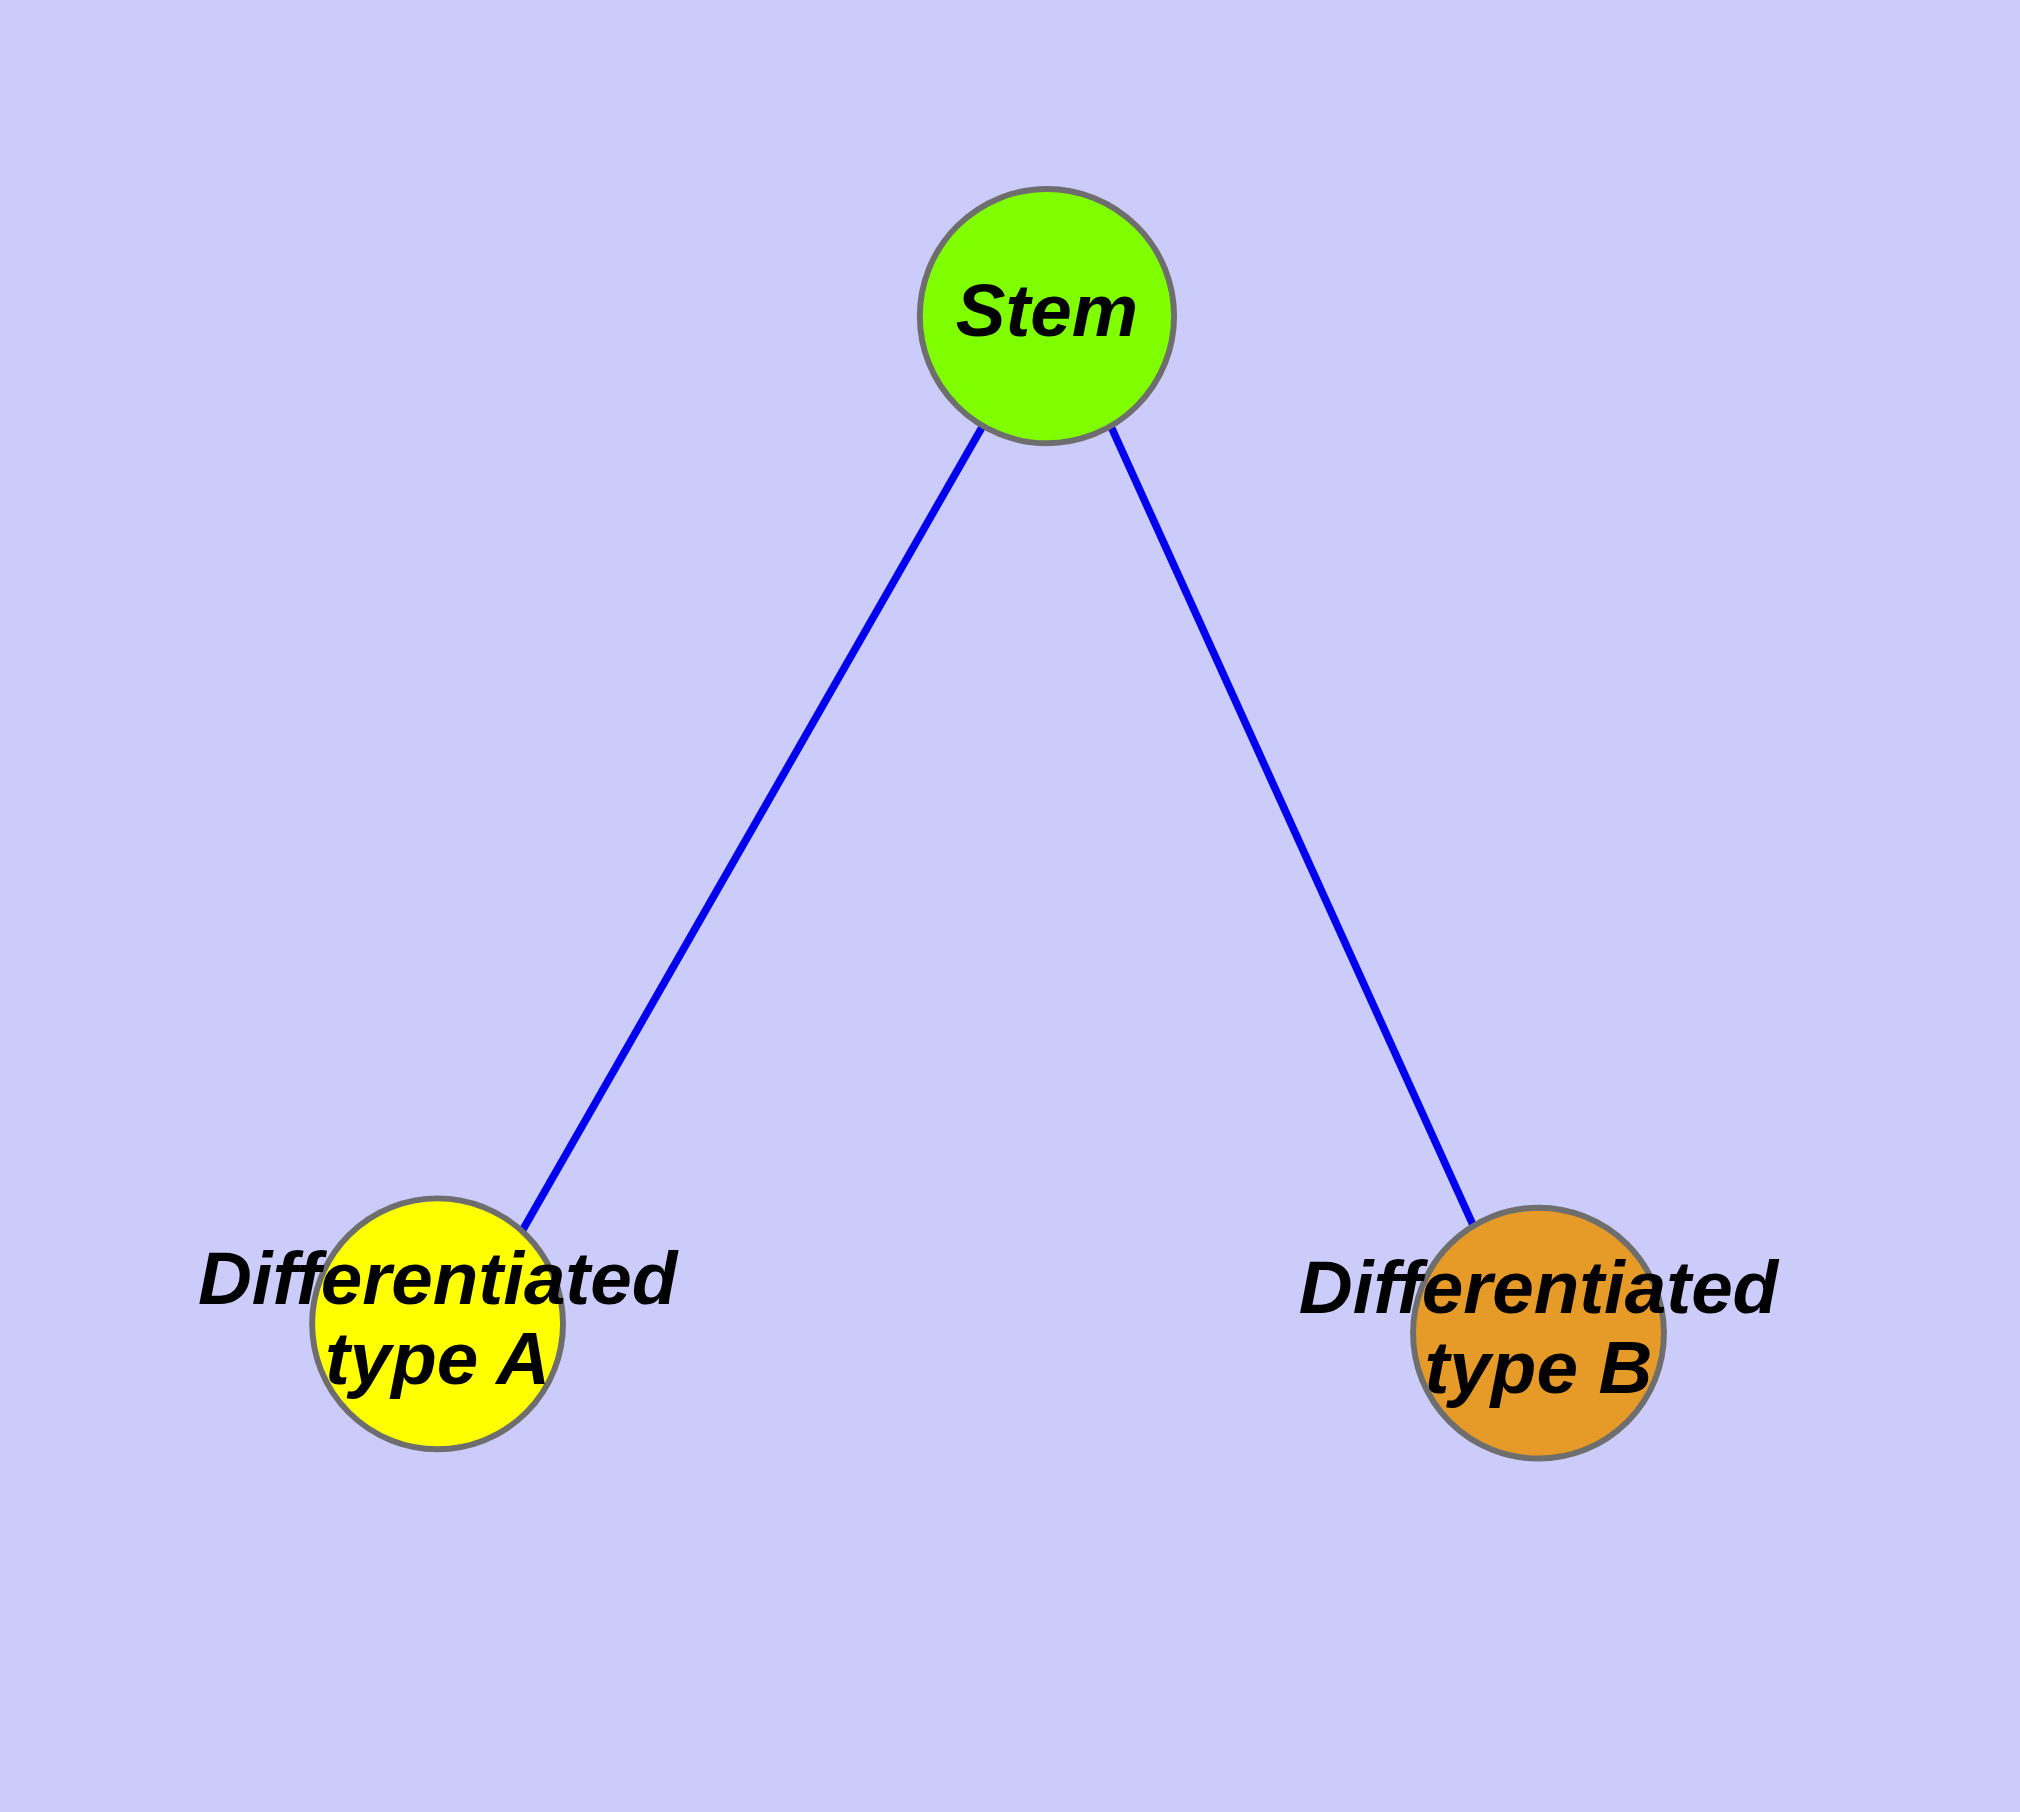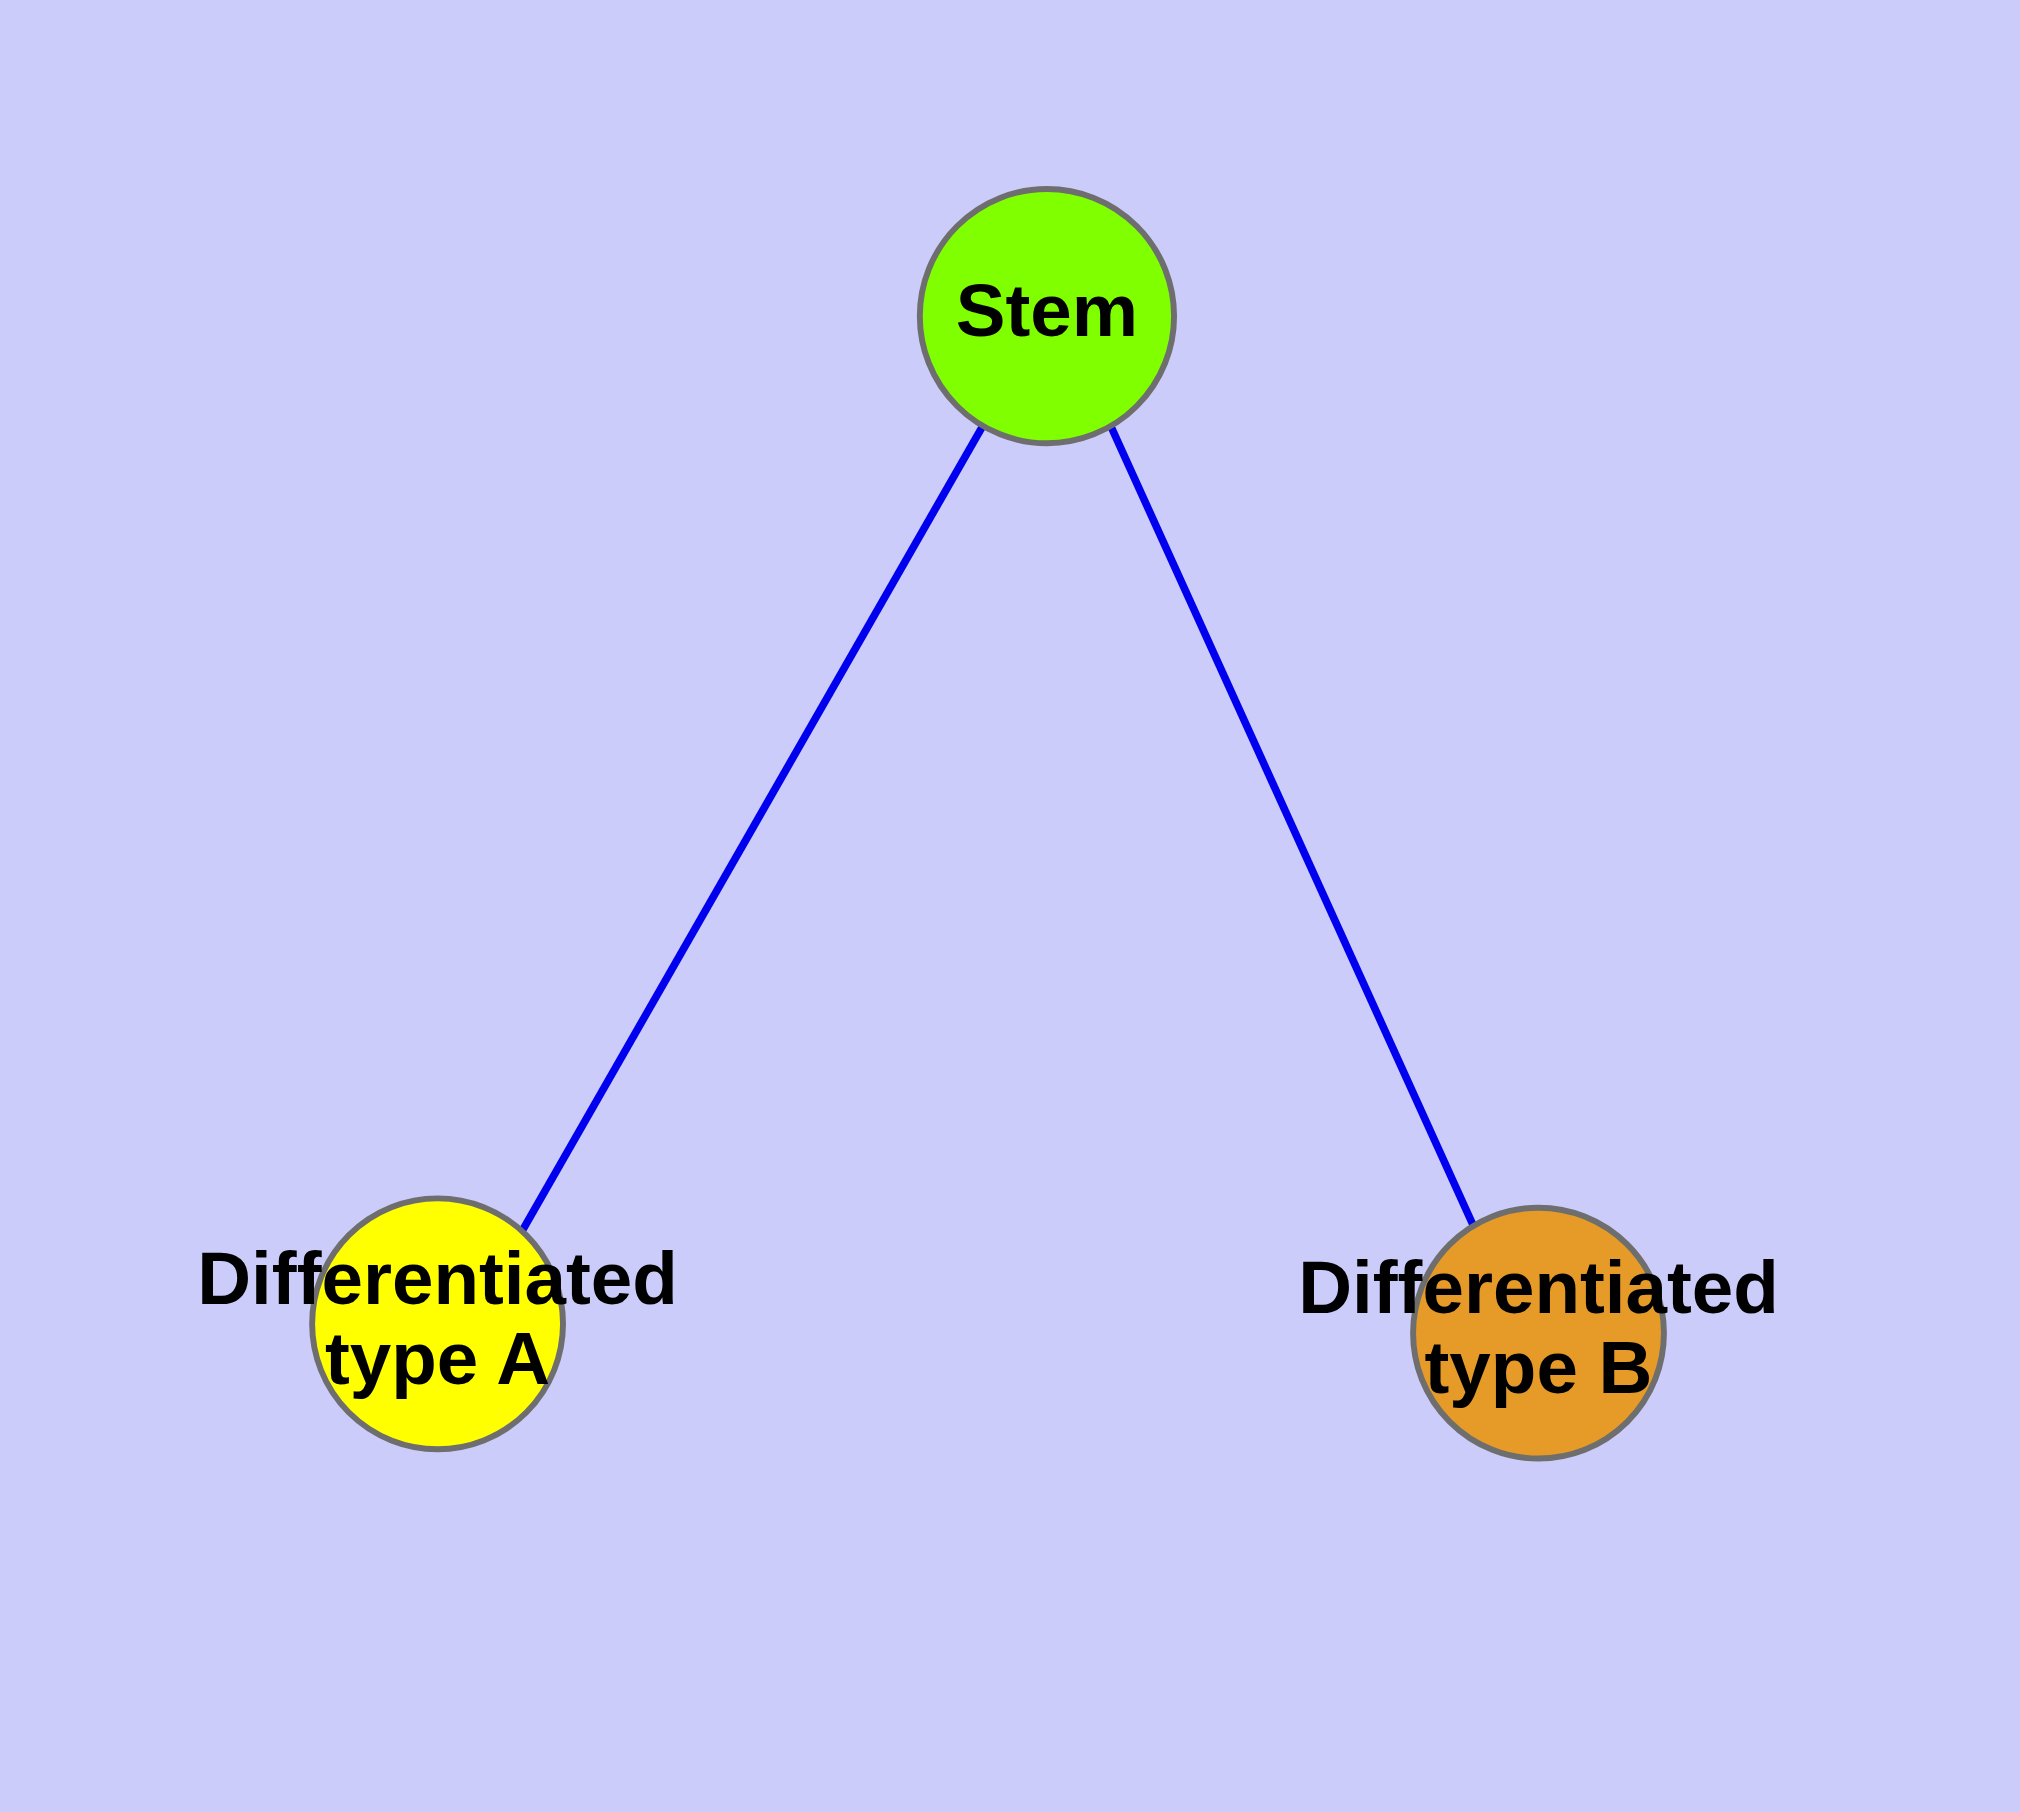--- a/index.html
+++ b/index.html
@@ -32,21 +32,21 @@
     dominant-baseline: middle;
     paint-order: normal;
   }
   .edge-line {
     stroke-linecap: butt;
   }
 </style>
 </head>
 <body>
 
-<div id="canvas-root" style="width: 2021px; height: 1812px; background: rgb(204, 204, 250);">
+<div id="canvas-root" style="width: 2021px; height: 1812px; background: rgb(204, 204, 250); font-style: italic;">
   <svg id="graph-svg" viewBox="0 0 2384 2138" xmlns="http://www.w3.org/2000/svg" style="width: 2021px; height: 1812px;">
 
     <rect id="bg-rect" x="0" y="0" width="2384" height="2138" fill="#ccccfa"></rect>
 
     <g id="edges-group">
       <line class="edge-line" id="edge-0" x1="1159" y1="503" x2="616" y2="1452" stroke="#0000ee" stroke-width="9"></line>
       <line class="edge-line" id="edge-1" x1="1310" y1="502" x2="1738" y2="1446" stroke="#0000ee" stroke-width="9"></line>
     </g>
 
     <g id="nodes-group">

